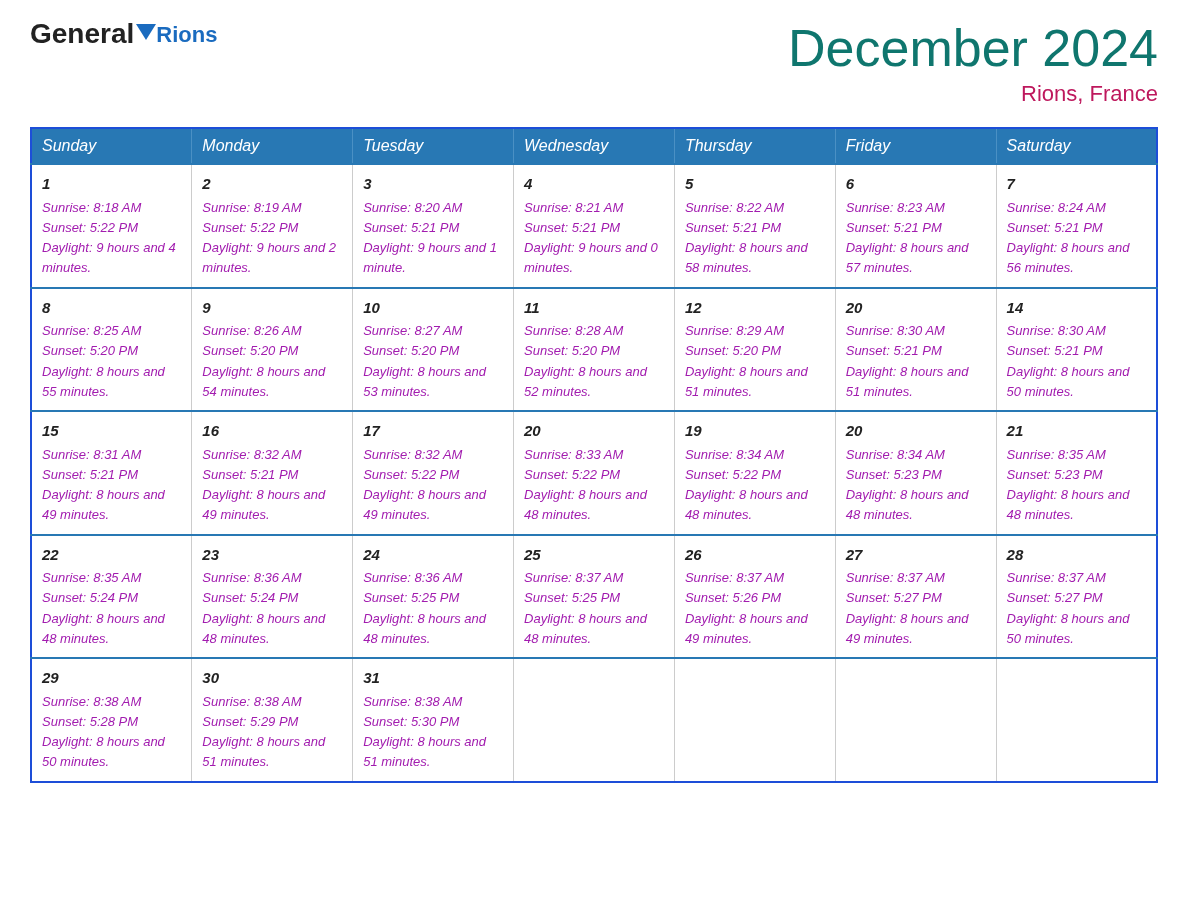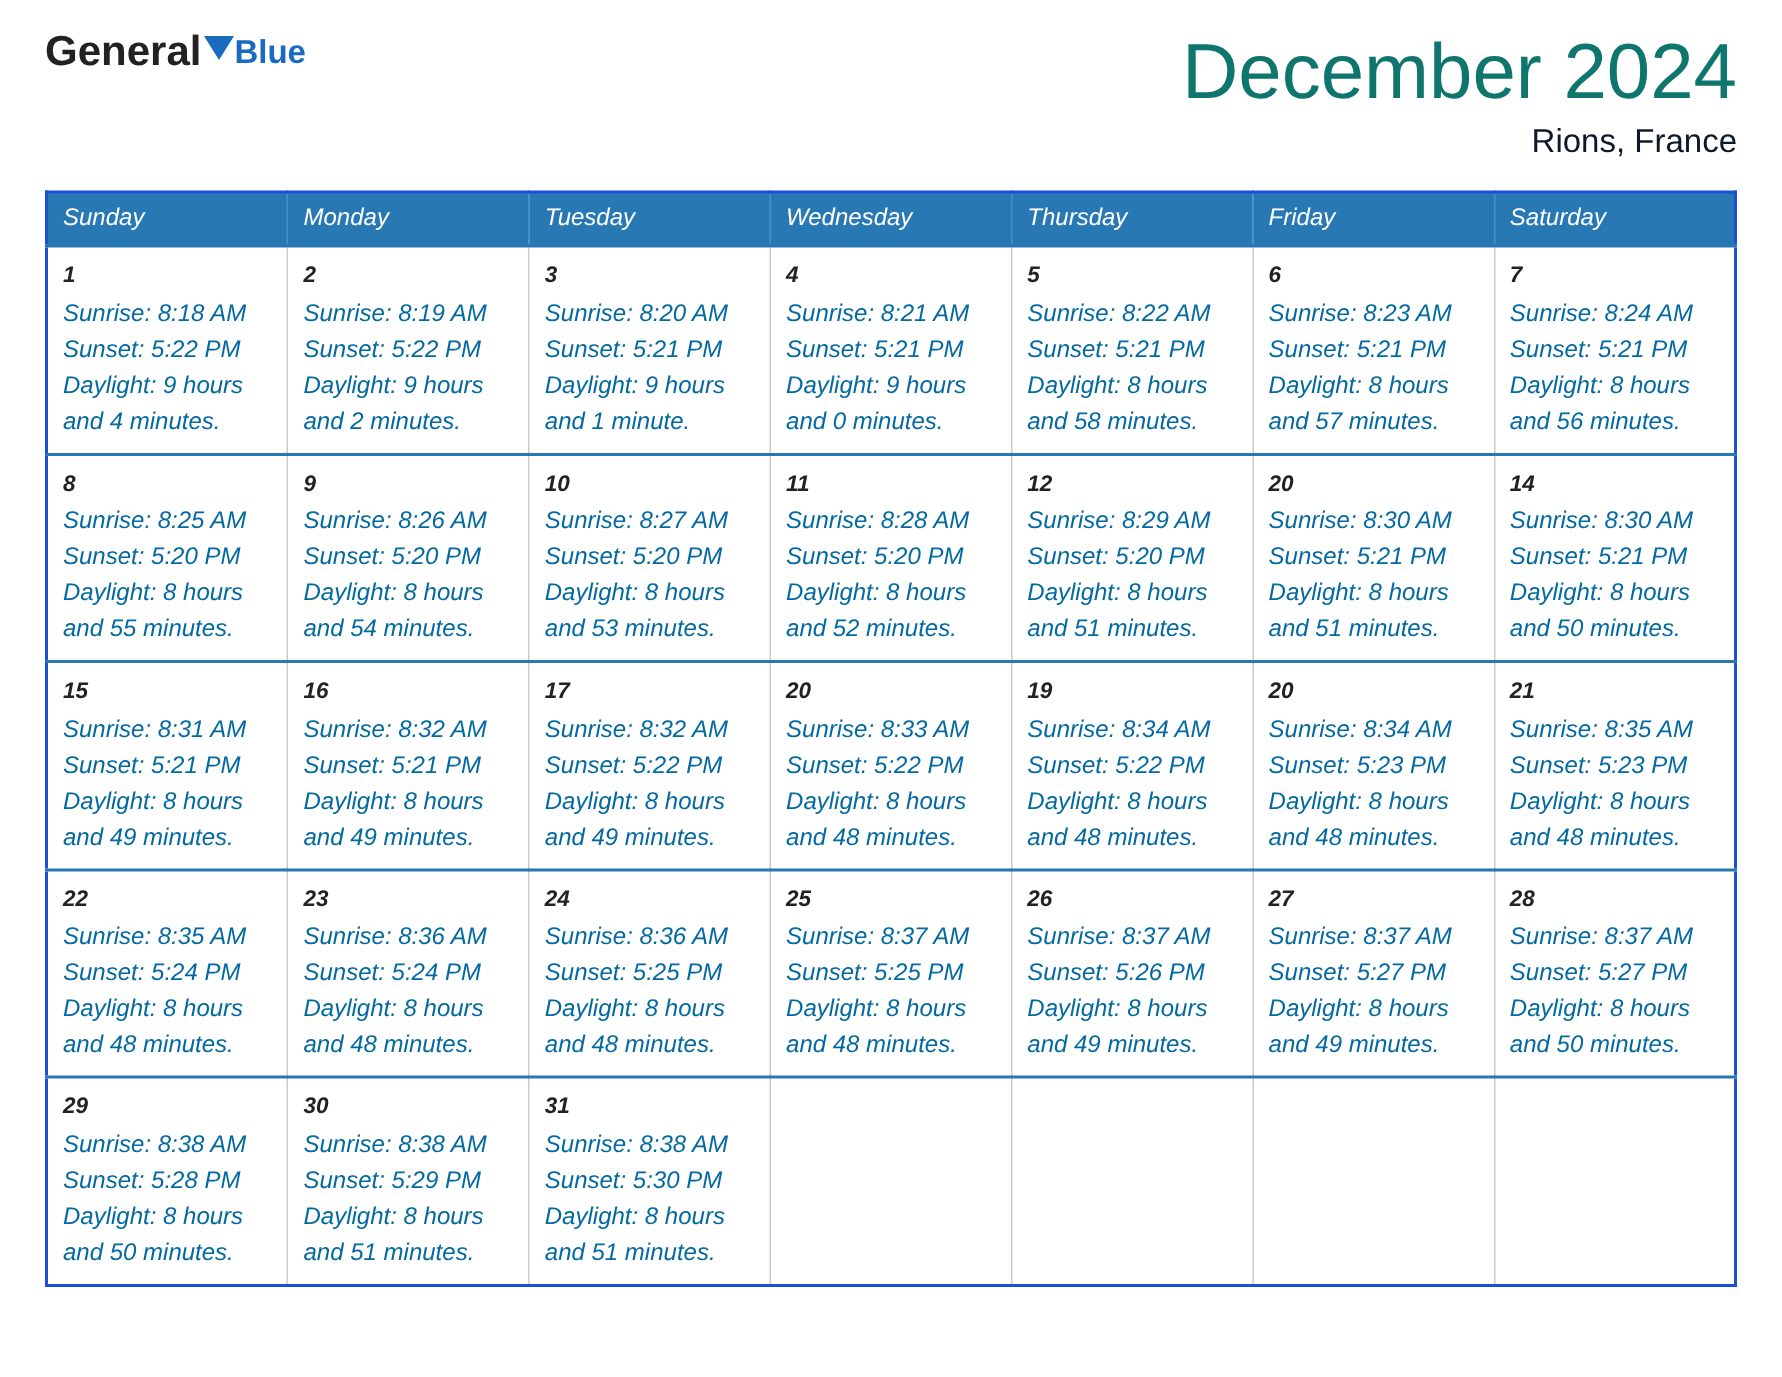--- a/index.html
+++ b/index.html
@@ -53,21 +53,21 @@
       text-align: right;
     }
     .main-title {
       font-size: 52px;
       font-weight: normal;
       color: #0f766e;
       line-height: 1.1;
     }
     .subtitle {
       font-size: 22px;
-      color: #0f172a;
+      color: #be185d;
       margin-top: 4px;
     }
     table {
       width: 100%;
       border-collapse: collapse;
       border: 2px solid #1d4ed8;
       font-style: italic;
     }
     thead tr {
       background-color: #2878b4;
@@ -98,33 +98,33 @@
     tbody td:last-child {
       border-right: none;
     }
     .day-num {
       font-size: 15px;
       font-weight: bold;
       display: block;
       margin-bottom: 2px;
     }
     .day-info {
-      color: #0369a1;
-      font-size: 16px;
+      color: #a21caf;
+      font-size: 13px;
     }
   </style>
 </head>
 <body>
 
 <div class="header">
   <div class="logo">
     <div class="logo-text">
       General<span class="logo-triangle"></span>
     </div>
-    <div class="logo-blue">Blue</div>
+    <div class="logo-blue">Rions</div>
   </div>
   <div class="title-section">
     <div class="main-title">December 2024</div>
     <div class="subtitle">Rions, France</div>
   </div>
 </div>
 
 <table>
   <thead>
     <tr>

